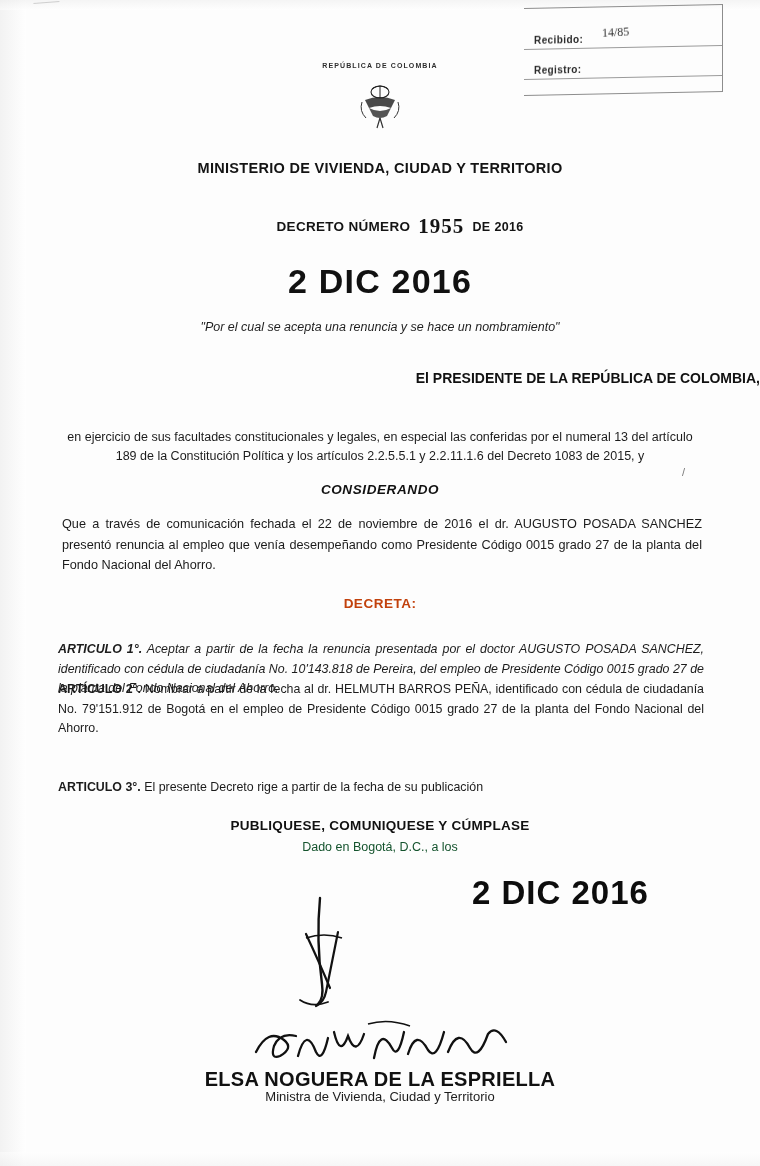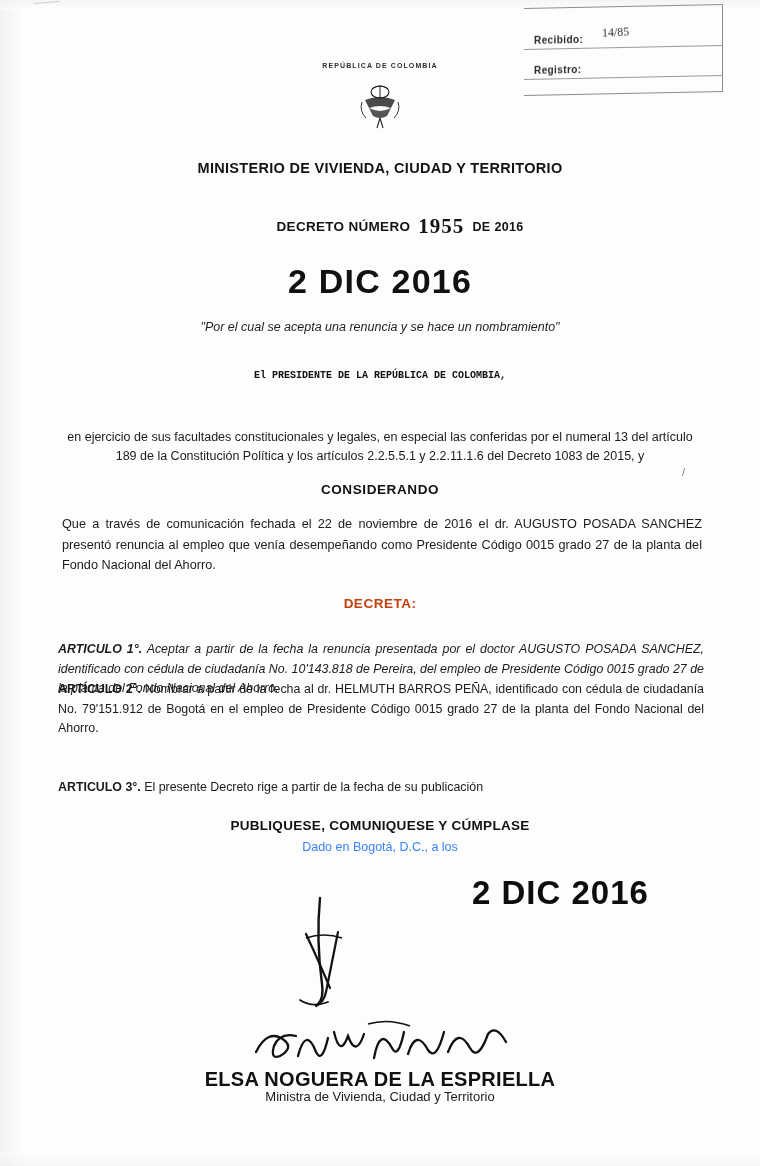--- a/index.html
+++ b/index.html
@@ -168,25 +168,24 @@
     text-align: center;
     font-size: 12.5px;
     font-style: italic;
     color: #1f1f1f;
   }
 
   .president-head {
     position: absolute;
     top: 370px;
     left: 0; right: 0;
-    text-align: center;
-    font-size: 10px;
+    text-align: right;
+    font-size: 14px;
     font-weight: bold;
     color: #111;
-    font-family: Liberation Mono, monospace;
   }
 
   .preamble {
     position: absolute;
     top: 392px;
     left: 60px;
     width: 640px;
     text-align: center;
     font-size: 12.5px;
     line-height: 1.52;
@@ -196,20 +195,21 @@
 
   .considerando-head {
     position: absolute;
     top: 482px;
     left: 0; right: 0;
     text-align: center;
     font-size: 13.5px;
     font-weight: bold;
     letter-spacing: .6px;
     color: #111;
+    font-style: italic;
   }
 
   .considerando-body {
     position: absolute;
     top: 514px;
     left: 62px;
     width: 640px;
     font-size: 12.7px;
     line-height: 1.62;
     text-align: justify;
@@ -250,21 +250,21 @@
     font-weight: bold;
     letter-spacing: .3px;
     color: #111;
   }
   .dado-en {
     position: absolute;
     top: 840px;
     left: 0; right: 0;
     text-align: center;
     font-size: 12.5px;
-    color: #3b82f6;
+    color: #14532d;
   }
 
   .date-stamp-bottom {
     position: absolute;
     top: 874px;
     left: 472px;
     font-size: 33px;
     font-weight: bold;
     letter-spacing: 1px;
     color: #0d0d0d;

